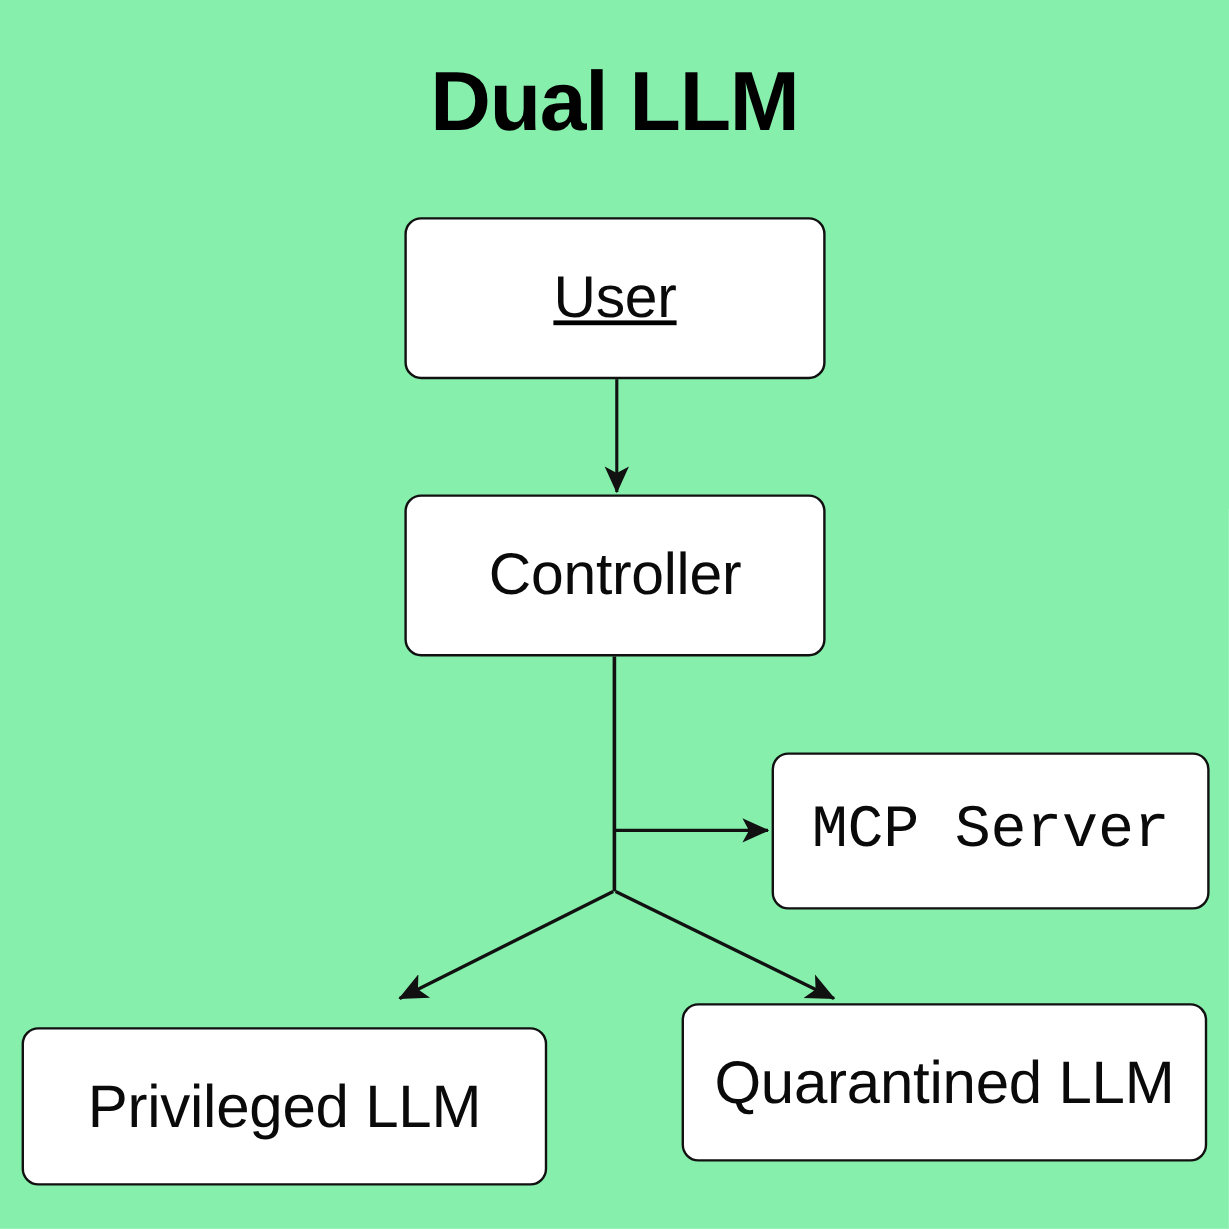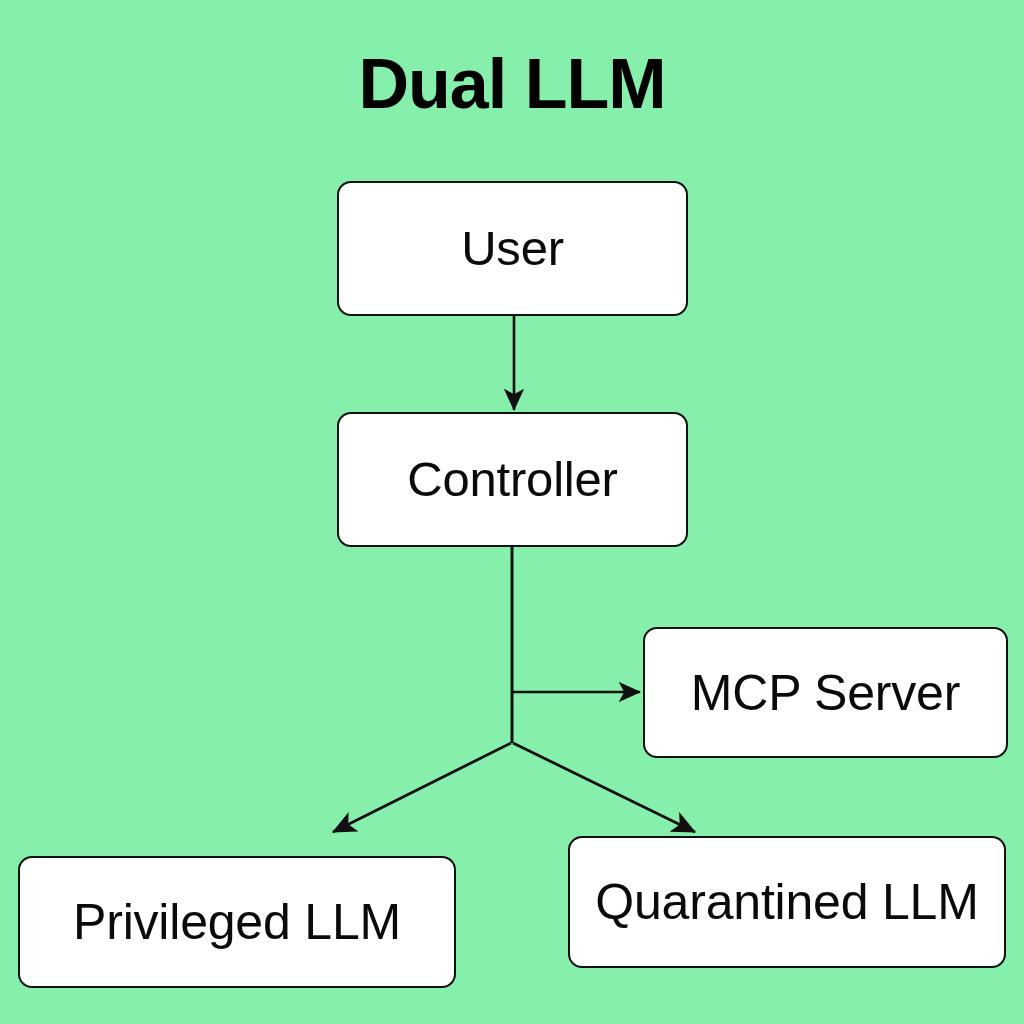--- a/index.html
+++ b/index.html
@@ -39,29 +39,29 @@
     z-index: 3;
   }
   .node-label {
     font-family: "Liberation Sans", sans-serif;
     font-weight: 400;
     color: #0a0a0a;
     white-space: nowrap;
     letter-spacing: -0.2px;
     line-height: 1;
   }
-  #node-user        { left: 337px; top: 181px; width: 351px; height: 135px; }
+  #node-user        { left: 337px; top: 181px; width: 351px; height: 135px; text-decoration: underline; }
   #node-controller  { left: 337px; top: 412px; width: 351px; height: 135px; text-align: right; }
   #node-mcp-server  { left: 643px; top: 627px; width: 365px; height: 131px; }
   #node-privileged  { left: 18px;  top: 836px; width: 438px; height: 132px; margin-top: 20px; }
   #node-quarantined { left: 568px; top: 836px; width: 438px; height: 132px; }
 
   #node-user .node-label        { font-size: 49px; }
   #node-controller .node-label  { font-size: 49px; }
-  #node-mcp-server .node-label  { font-size: 50px; }
+  #node-mcp-server .node-label  { font-size: 50px; font-family: Liberation Mono, monospace; }
   #node-privileged .node-label  { font-size: 50px; }
   #node-quarantined .node-label { font-size: 50px; }
 
   #page-title {
     position: absolute;
     left: 0;
     top: 44px;
     width: 1024px;
     text-align: center;
     font-family: "Liberation Sans", sans-serif;

